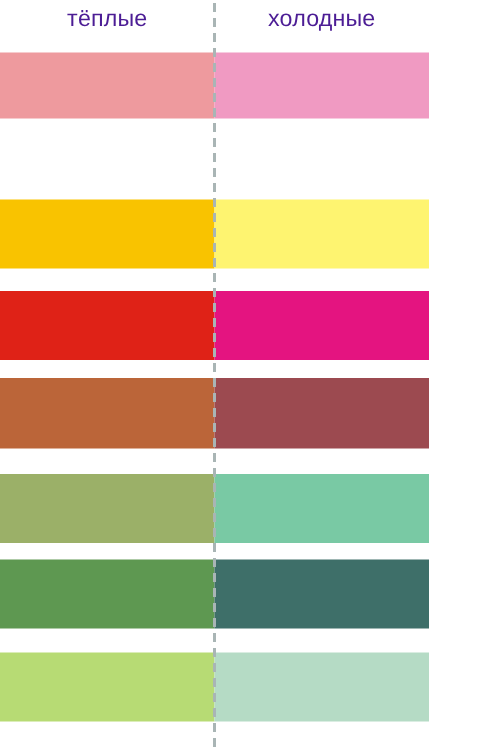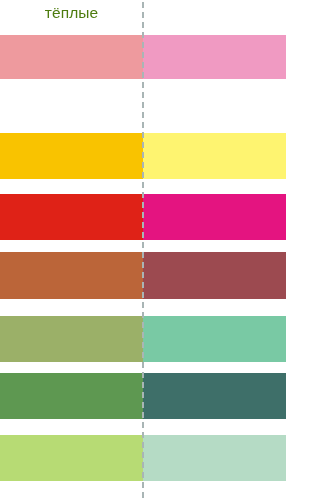--- a/index.html
+++ b/index.html
@@ -28,21 +28,21 @@
     height: 29px;
     display: flex;
   }
   .header-cell {
     flex: 0 0 143px;
     width: 143px;
     display: flex;
     align-items: center;
     justify-content: center;
     font-size: 15.5px;
-    color: #4d7c0f;
+    color: #4c1d95;
     line-height: 1;
     letter-spacing: 0.1px;
     padding-bottom: 3px;
     box-sizing: border-box;
   }
   
   .divider {
     position: absolute;
     left: 142px;
     top: 2px;
@@ -70,20 +70,21 @@
     height: 100%;
   }
 </style>
 </head>
 <body>
 
 <div id="swatch-chart">
 
   <div class="header-row">
     <div class="header-cell">тёплые</div>
+    <div class="header-cell">холодные</div>
   </div>
 
   <div class="divider"></div>
 
   <div class="rows" id="rows-container">
       <div class="swatch-row" style="top: 6px; height: 44px;">
         <div class="swatch" style="background: rgb(238, 154, 158);"></div>
         <div class="swatch" style="background: rgb(240, 154, 194);"></div>
       </div>
       <div class="swatch-row" style="top: 104px; height: 46px;">

